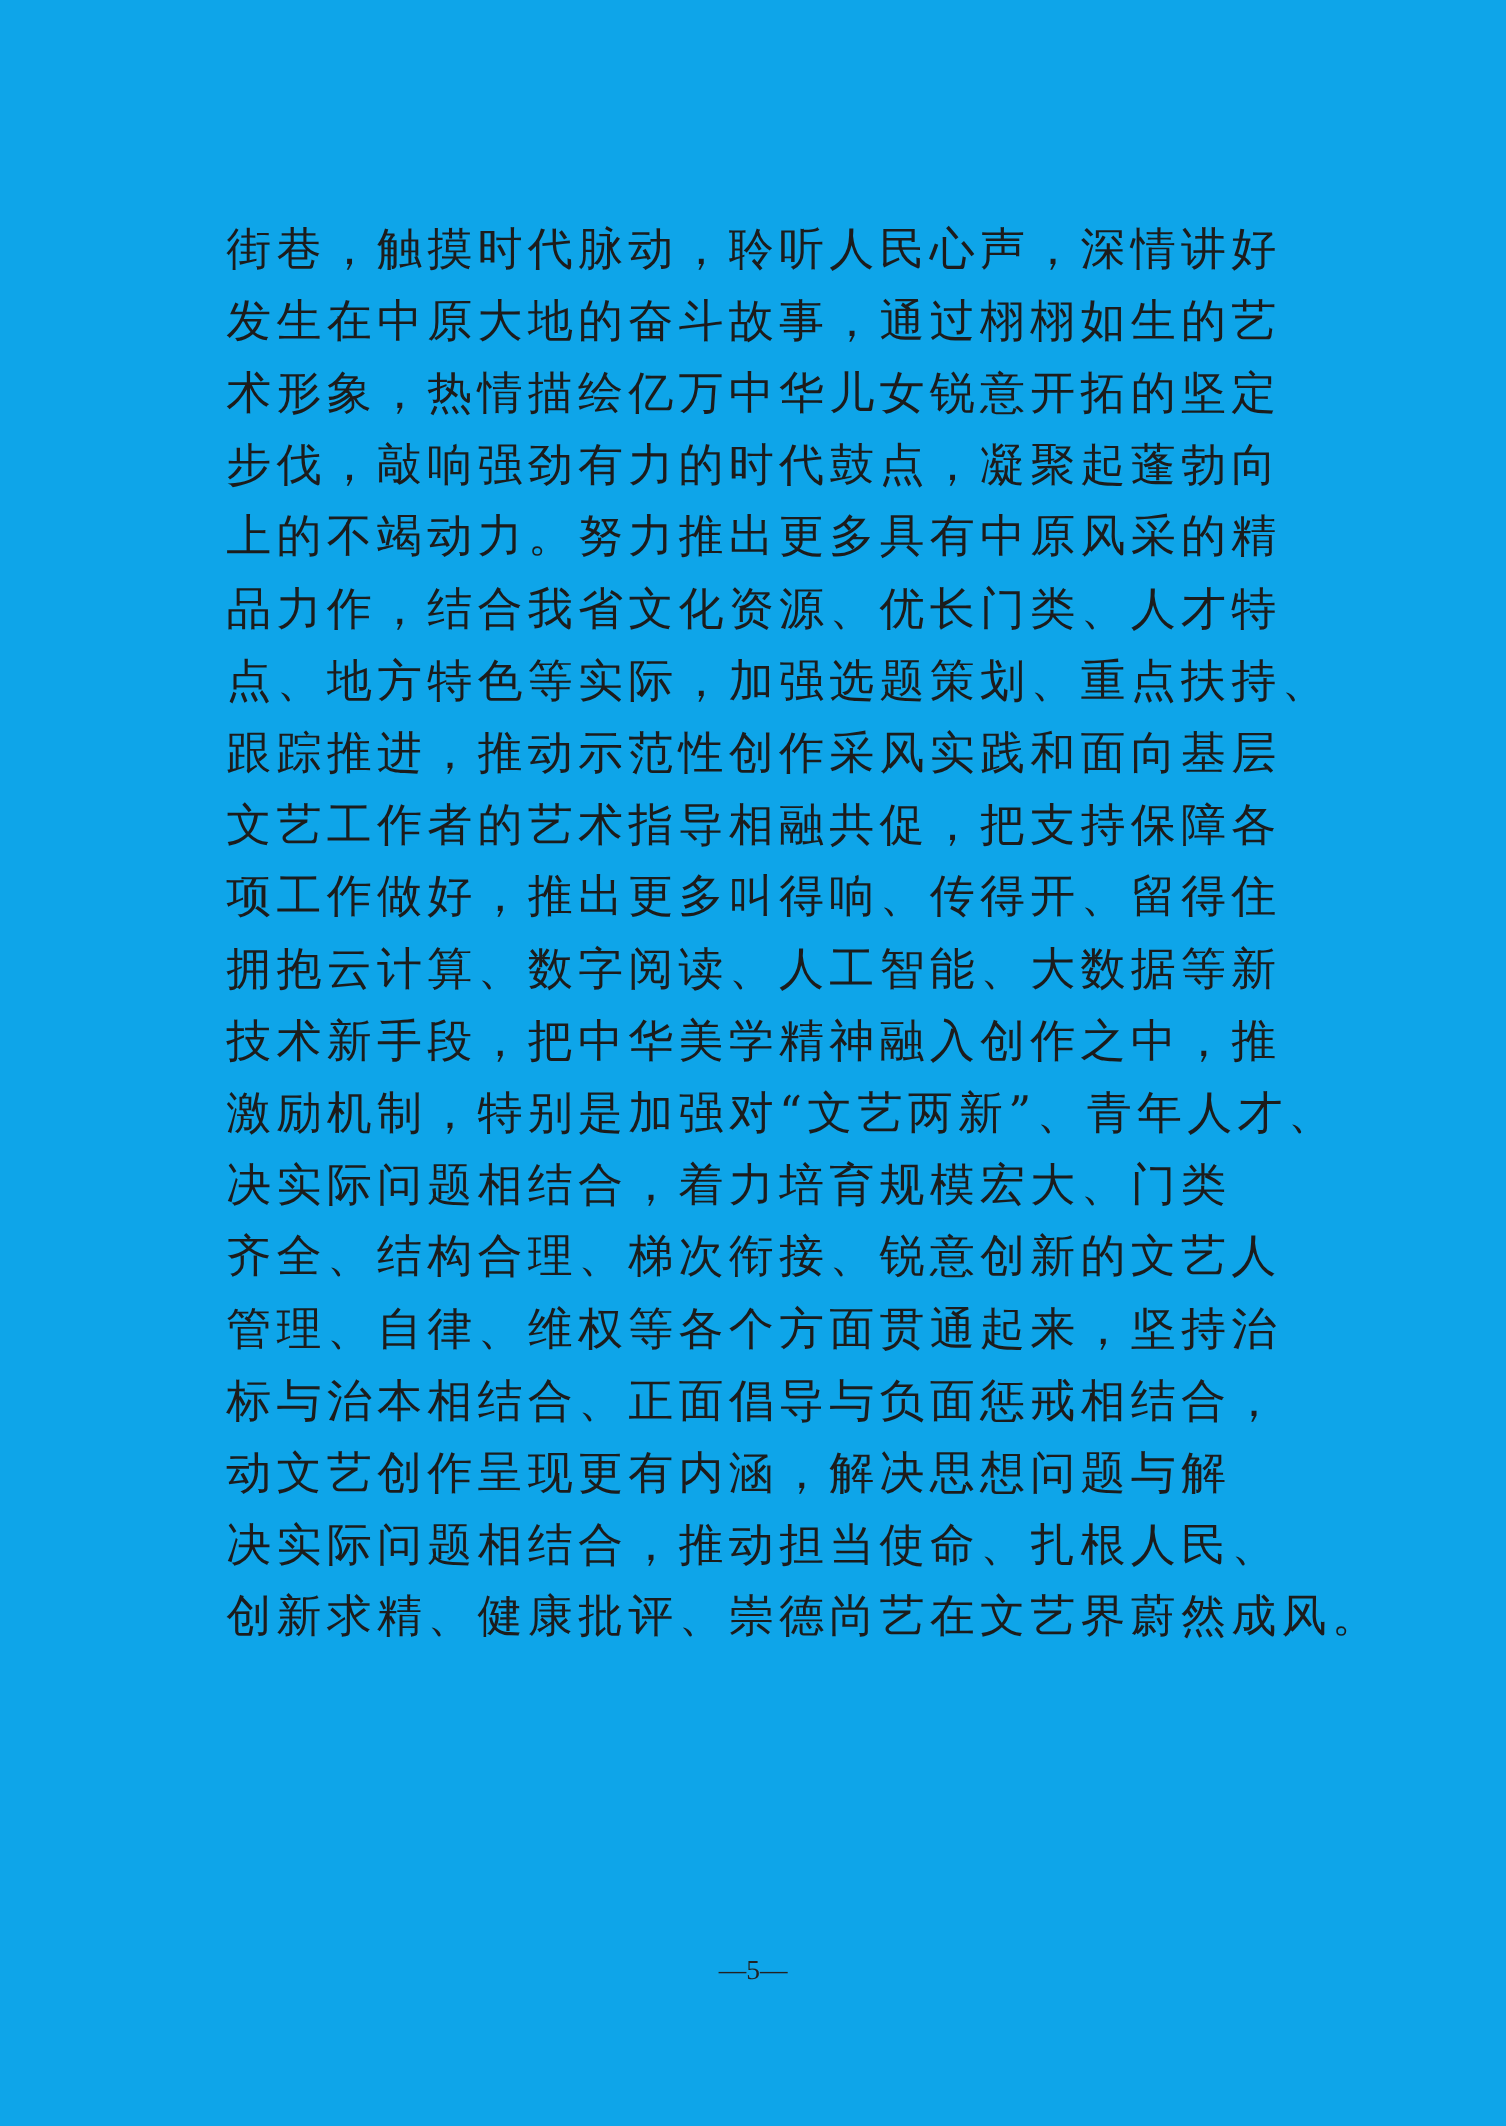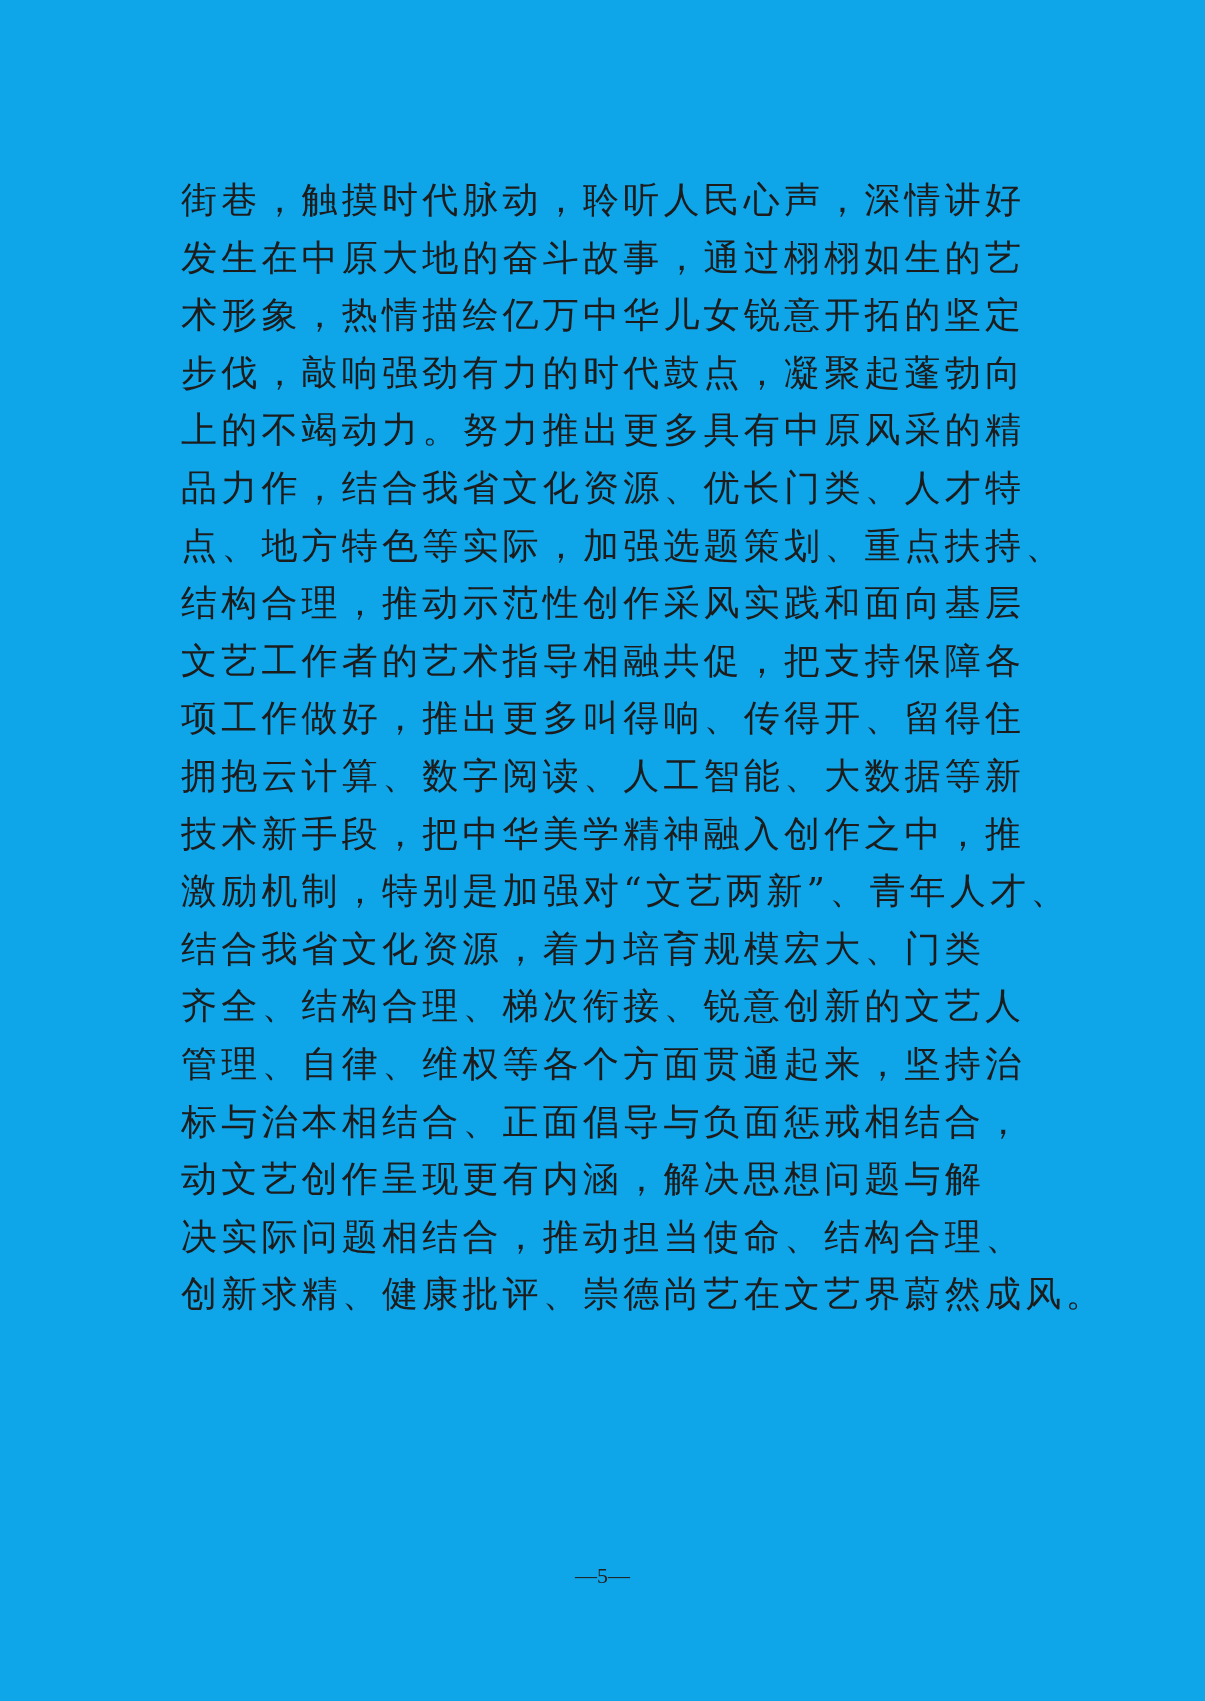--- a/index.html
+++ b/index.html
@@ -55,28 +55,28 @@
 
 <div class="page">
   <div class="body-text">
     <span class="line">街巷，触摸时代脉动，聆听人民心声，深情讲好</span>
     <span class="line">发生在中原大地的奋斗故事，通过栩栩如生的艺</span>
     <span class="line">术形象，热情描绘亿万中华儿女锐意开拓的坚定</span>
     <span class="line">步伐，敲响强劲有力的时代鼓点，凝聚起蓬勃向</span>
     <span class="line">上的不竭动力。努力推出更多具有中原风采的精</span>
     <span class="line">品力作，结合我省文化资源、优长门类、人才特</span>
     <span class="line">点、地方特色等实际，加强选题策划、重点扶持、</span>
-    <span class="line">结构合理，推动示范性创作采风实践和面向基层</span>
+    <span class="line">跟踪推进，推动示范性创作采风实践和面向基层</span>
     <span class="line">文艺工作者的艺术指导相融共促，把支持保障各</span>
     <span class="line">项工作做好，推出更多叫得响、传得开、留得住</span>
     <span class="line">拥抱云计算、数字阅读、人工智能、大数据等新</span>
     <span class="line">技术新手段，把中华美学精神融入创作之中，推</span>
     <span class="line">激励机制，特别是加强对“文艺两新”、青年人才、</span>
-    <span class="line">结合我省文化资源，着力培育规模宏大、门类</span>
+    <span class="line">决实际问题相结合，着力培育规模宏大、门类</span>
     <span class="line">齐全、结构合理、梯次衔接、锐意创新的文艺人</span>
     <span class="line">管理、自律、维权等各个方面贯通起来，坚持治</span>
     <span class="line">标与治本相结合、正面倡导与负面惩戒相结合，</span>
     <span class="line">动文艺创作呈现更有内涵，解决思想问题与解</span>
-    <span class="line">决实际问题相结合，推动担当使命、结构合理、</span>
+    <span class="line">决实际问题相结合，推动担当使命、扎根人民、</span>
     <span class="line">创新求精、健康批评、崇德尚艺在文艺界蔚然成风。</span>
   </div>
   <div class="page-number">—5—</div>
 </div>
 
 </body></html>

